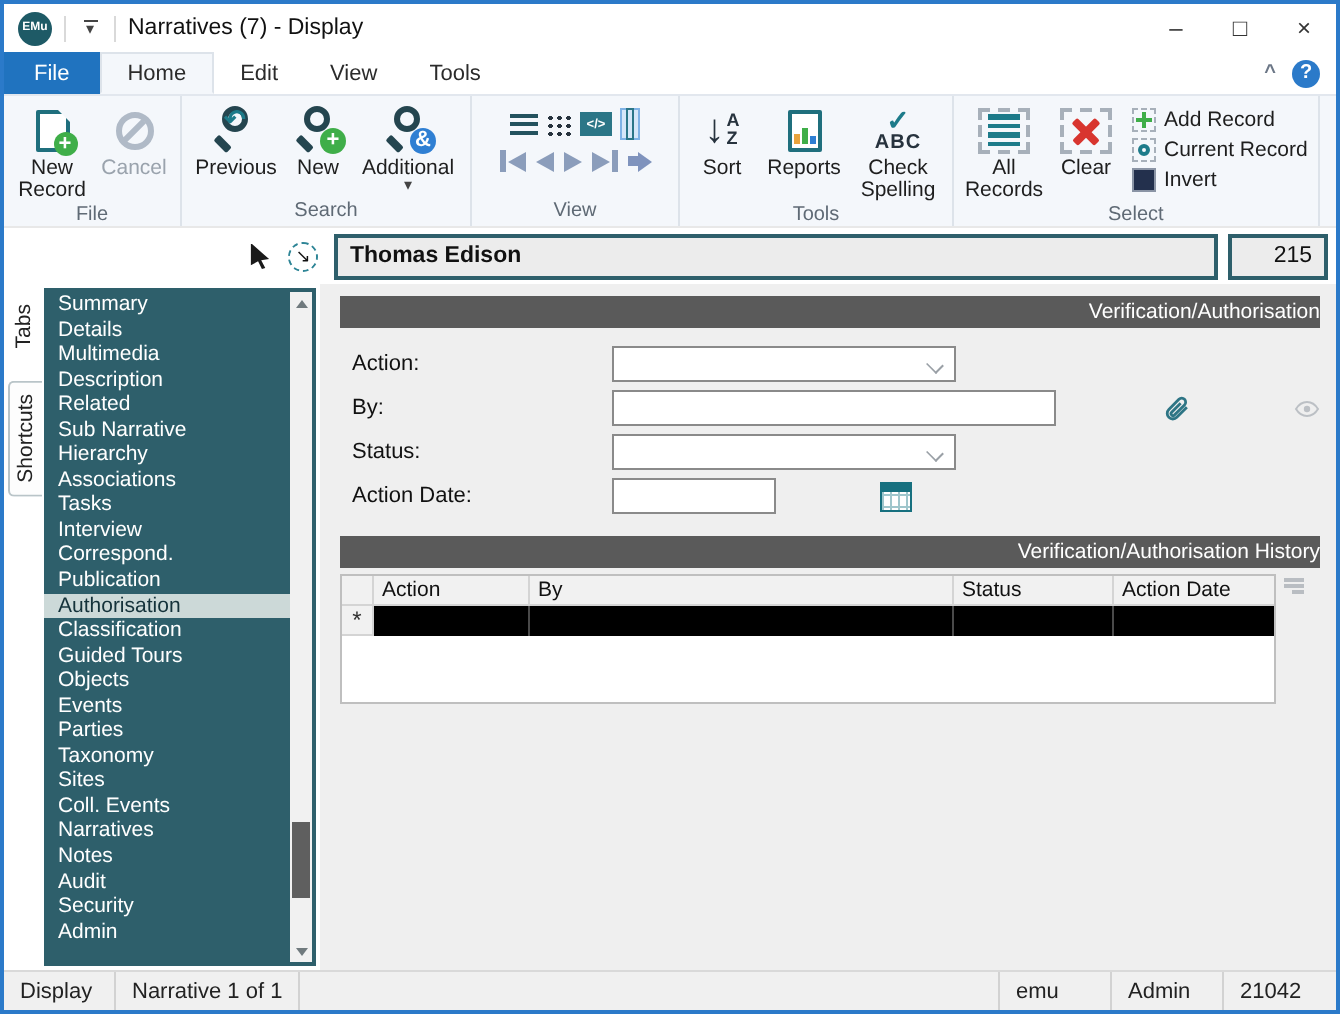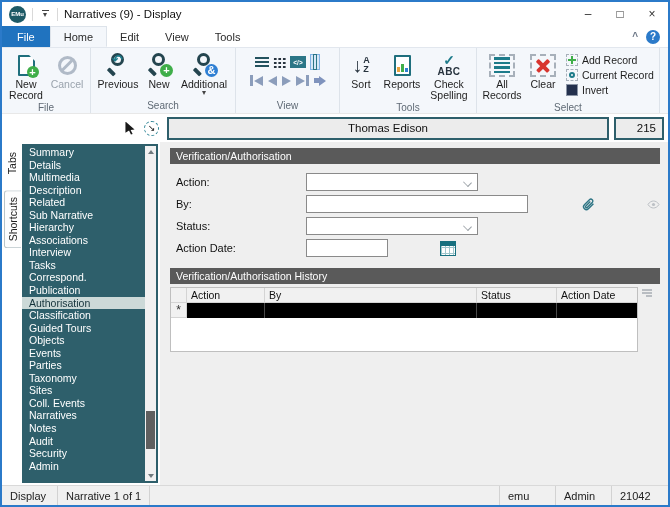--- a/index.html
+++ b/index.html
@@ -101,42 +101,42 @@
   .mini-target{width:6px;height:6px;border:2px solid #1d7b8a;border-radius:50%;}
   .mini-solid{width:12px;height:12px;background:#23304d;border:1.5px solid #8a94a5;}
   
   .recordbar{height:28px;display:flex;align-items:center;background:#fff;padding:0 4px;flex:0 0 auto;}
   .rb-spacer{width:118px;}
   .cursor-ic{width:12px;height:13px;background:#1a1a1a;
      clip-path:polygon(12% 0, 88% 62%, 55% 66%, 72% 96%, 58% 100%, 42% 70%, 12% 86%);margin-right:8px;}
   .dashcircle-ic{width:15px;height:15px;border:1.5px dashed #2e8596;border-radius:50%;
      display:flex;align-items:center;justify-content:center;font-size:9px;color:#111;margin-right:8px;}
   .rec-box{flex:1;height:23px;background:#ececec;border:2px solid #2e5f6b;display:flex;align-items:center;
-           padding:0 6px;font-weight:normal;font-size:11.5px;color:#111;justify-content:center;}
+           padding:0 6px;font-weight:bold;font-size:11.5px;color:#111;}
   .rec-num{flex:0 0 50px;margin-left:5px;justify-content:flex-end;font-weight:normal;}
   
   .body{flex:1;display:flex;background:#fff;min-height:0;}
   .tabstrip{width:20px;display:flex;flex-direction:column;align-items:center;padding-top:4px;gap:10px;}
   .vtab{writing-mode:vertical-rl;transform:rotate(180deg);font-size:10.5px;color:#222;padding:6px 2px;}
   .vtab-tabs{}
   .vtab-shortcuts{border:1px solid #b9c4c8;border-left:none;border-radius:0 3px 3px 0;background:#fdfdfd;}
   .sidebar{width:136px;background:#2e5f6b;margin:2px 2px 2px 0;position:relative;overflow:hidden;}
   .sb-list{position:absolute;inset:2px 13px 2px 0;}
   .sb-item{height:12.55px;line-height:12.55px;padding-left:7px;color:#fff;font-size:10.5px;white-space:nowrap;cursor:default;}
   .sb-item.selected{background:#ccd9d8;color:#14323a;}
   .sb-scroll{position:absolute;top:2px;bottom:2px;right:2px;width:11px;background:#f1f1f1;}
   .sb-arrow{position:absolute;left:0;width:11px;height:11px;display:flex;align-items:center;justify-content:center;}
   .sb-arrow.up{top:0;} .sb-arrow.down{bottom:0;}
   .tri-up{width:0;height:0;border-left:3.5px solid transparent;border-right:3.5px solid transparent;border-bottom:4.5px solid #707a7e;}
   .tri-down{width:0;height:0;border-left:3.5px solid transparent;border-right:3.5px solid transparent;border-top:4.5px solid #707a7e;}
   .sb-thumb{position:absolute;left:1px;right:1px;bottom:32px;height:38px;background:#5f5f5f;}
   
   .main{flex:1;background:#efefef;padding:6px 8px 0 10px;display:flex;flex-direction:column;min-width:0;}
   .sec-hdr{height:16px;background:#5a5a5a;color:#fff;display:flex;align-items:center;padding-left:6px;
-           font-size:10.5px;flex:0 0 auto;}
+           font-size:10.5px;flex:0 0 auto;justify-content:flex-end;}
   .form{padding:7px 0 9px 6px;}
   .frow{display:flex;align-items:center;height:22px;gap:48px;}
   .flabel{width:82px;font-size:11px;color:#111;}
   .combo{width:172px;height:18px;background:#fff;border:1px solid #8a8a8a;position:relative;}
   .combo .chev{position:absolute;right:6px;top:5px;width:7px;height:7px;border-right:1.5px solid #9aa0a6;
                border-bottom:1.5px solid #9aa0a6;transform:rotate(45deg) scale(1,0.8);transform-origin:center;}
   .tinput{height:18px;background:#fff;border:1px solid #8a8a8a;}
   .by-input{flex:1;}
   .date-input{width:82px;}
   .clip{margin-left:5px;display:flex;}
@@ -172,21 +172,21 @@
 <div class="window">
 
   <div class="titlebar">
     <div class="logo">EMu</div>
     <div class="tb-sep"></div>
     <div class="qat">
       <span class="bar"></span>
       <span>▾</span>
     </div>
     <div class="tb-sep"></div>
-    <div class="title-text">Narratives (9) - Display</div>
+    <div class="title-text">Narratives (7) - Display</div>
     <div class="win-controls">
       <div class="win-btn">–</div>
       <div class="win-btn">□</div>
       <div class="win-btn">×</div>
     </div>
   </div>
 
   <div class="tabrow">
     <div class="tab tab-file">File</div>
     <div class="tab tab-active">Home</div>
@@ -394,22 +394,22 @@
     <div class="sidebar">
       <div class="sb-list">
         <div class="sb-item">Summary</div>
         <div class="sb-item">Details</div>
         <div class="sb-item">Multimedia</div>
         <div class="sb-item">Description</div>
         <div class="sb-item">Related</div>
         <div class="sb-item">Sub Narrative</div>
         <div class="sb-item">Hierarchy</div>
         <div class="sb-item">Associations</div>
+        <div class="sb-item">Tasks</div>
         <div class="sb-item">Interview</div>
-        <div class="sb-item">Tasks</div>
         <div class="sb-item">Correspond.</div>
         <div class="sb-item">Publication</div>
         <div class="sb-item selected">Authorisation</div>
         <div class="sb-item">Classification</div>
         <div class="sb-item">Guided Tours</div>
         <div class="sb-item">Objects</div>
         <div class="sb-item">Events</div>
         <div class="sb-item">Parties</div>
         <div class="sb-item">Taxonomy</div>
         <div class="sb-item">Sites</div>

